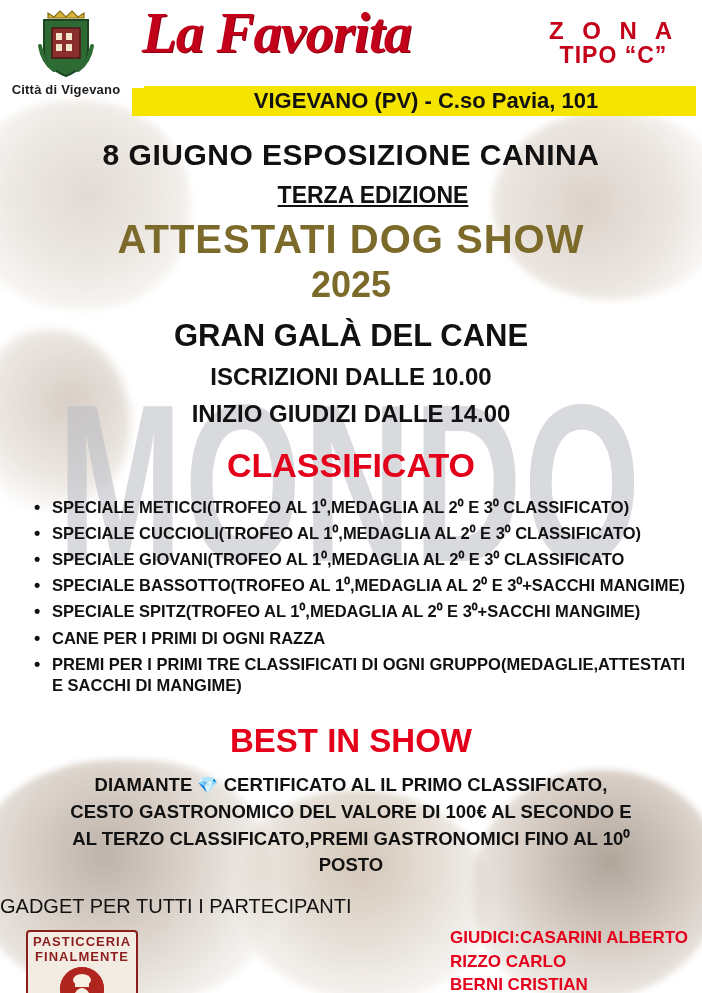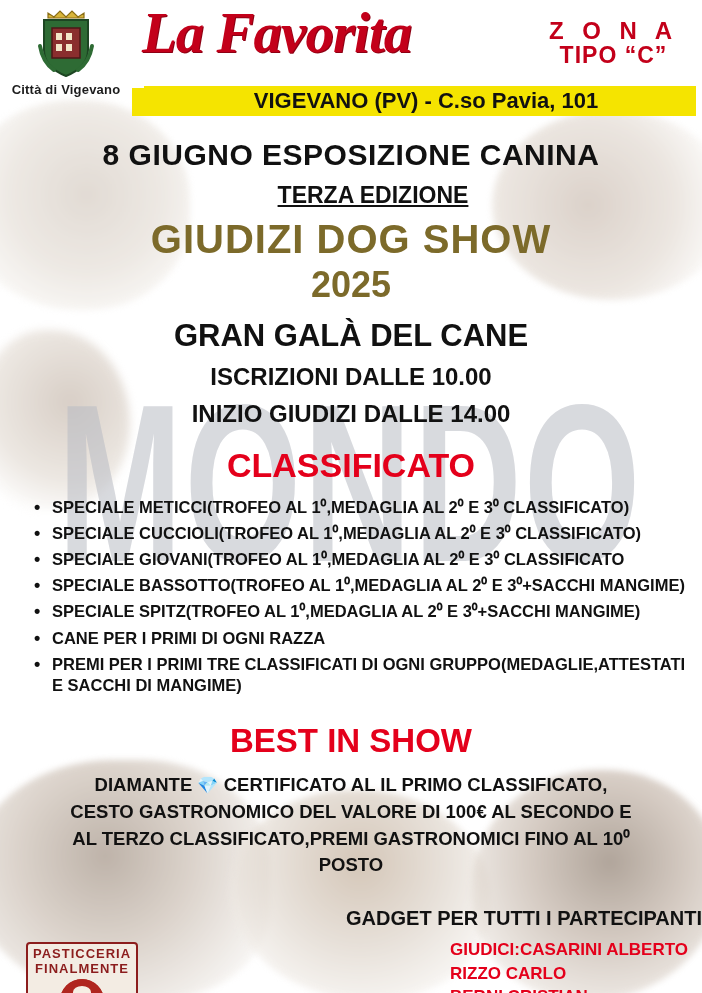--- a/index.html
+++ b/index.html
@@ -273,24 +273,24 @@
     margin-top: 12px;
     padding: 0 26px;
     color: #111;
   }
   .diamond {
     color: #29b6e8;
     font-size: 17px;
   }
 
   .gadget {
-    text-align: right;
+    text-align: left;
     font-size: 20px;
-    font-weight: 700;
-    margin-top: 28px;
+    font-weight: 400;
+    margin-top: 16px;
     color: #111;
   }
 
   
   .bottom {
     position: relative;
     margin-top: 8px;
     height: 130px;
   }
   .pastry-logo {
@@ -370,21 +370,21 @@
       <div class="banner-zona">
         <div class="z1">Z O N A</div>
         <div class="z2">TIPO  “C”</div>
       </div>
       <div class="banner-address">VIGEVANO (PV) - C.so Pavia, 101</div>
     </div>
   </div>
 
   <div class="title-1">8 GIUGNO ESPOSIZIONE  CANINA</div>
   <div class="title-2">TERZA EDIZIONE</div>
-  <div class="title-show">GIUDIZI DOG SHOW</div>
+  <div class="title-show">ATTESTATI DOG SHOW</div>
   <div class="title-year">2025</div>
   <div class="title-gala">GRAN GALÀ DEL CANE</div>
   <div class="title-line">ISCRIZIONI DALLE 10.00</div>
   <div class="title-line">INIZIO GIUDIZI DALLE 14.00</div>
 
   <div class="premiazione">CLASSIFICATO</div>
   <ul class="prizes">
     <li>SPECIALE METICCI(TROFEO AL 1⁰,MEDAGLIA AL 2⁰ E 3⁰ CLASSIFICATO)</li>
     <li>SPECIALE CUCCIOLI(TROFEO AL 1⁰,MEDAGLIA AL 2⁰ E 3⁰ CLASSIFICATO)</li>
     <li>SPECIALE GIOVANI(TROFEO AL 1⁰,MEDAGLIA AL 2⁰ E 3⁰ CLASSIFICATO</li>

